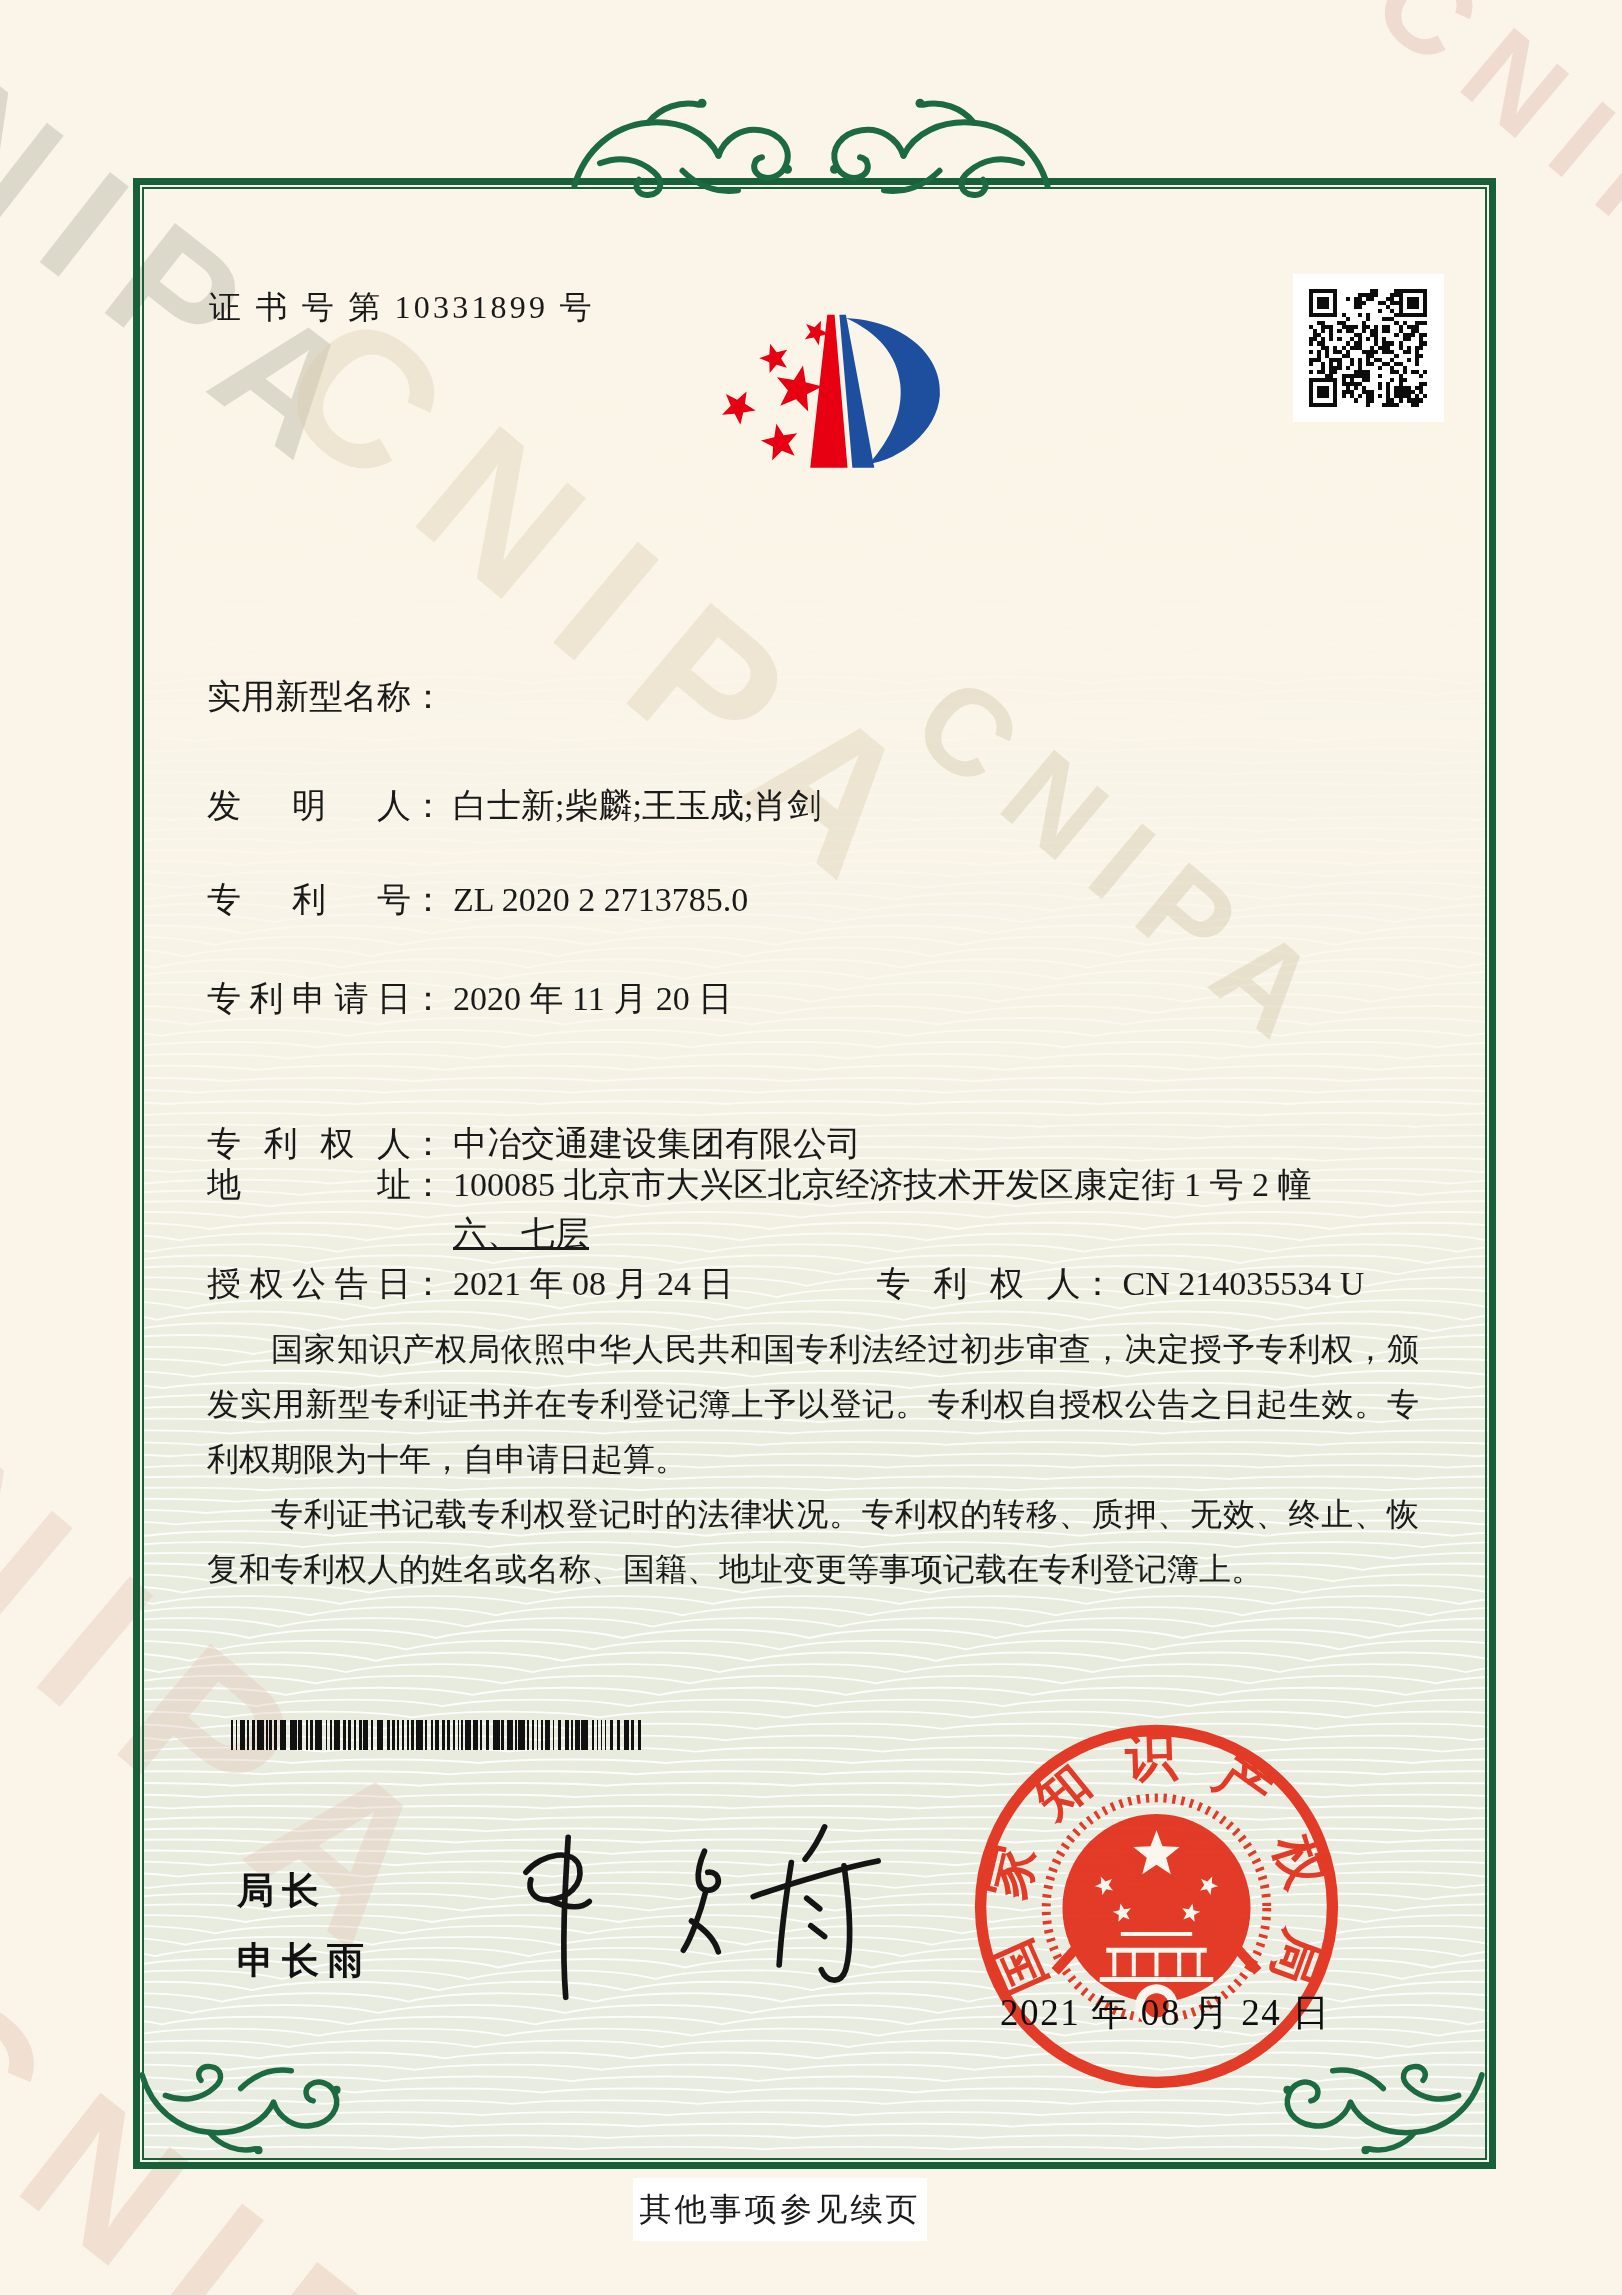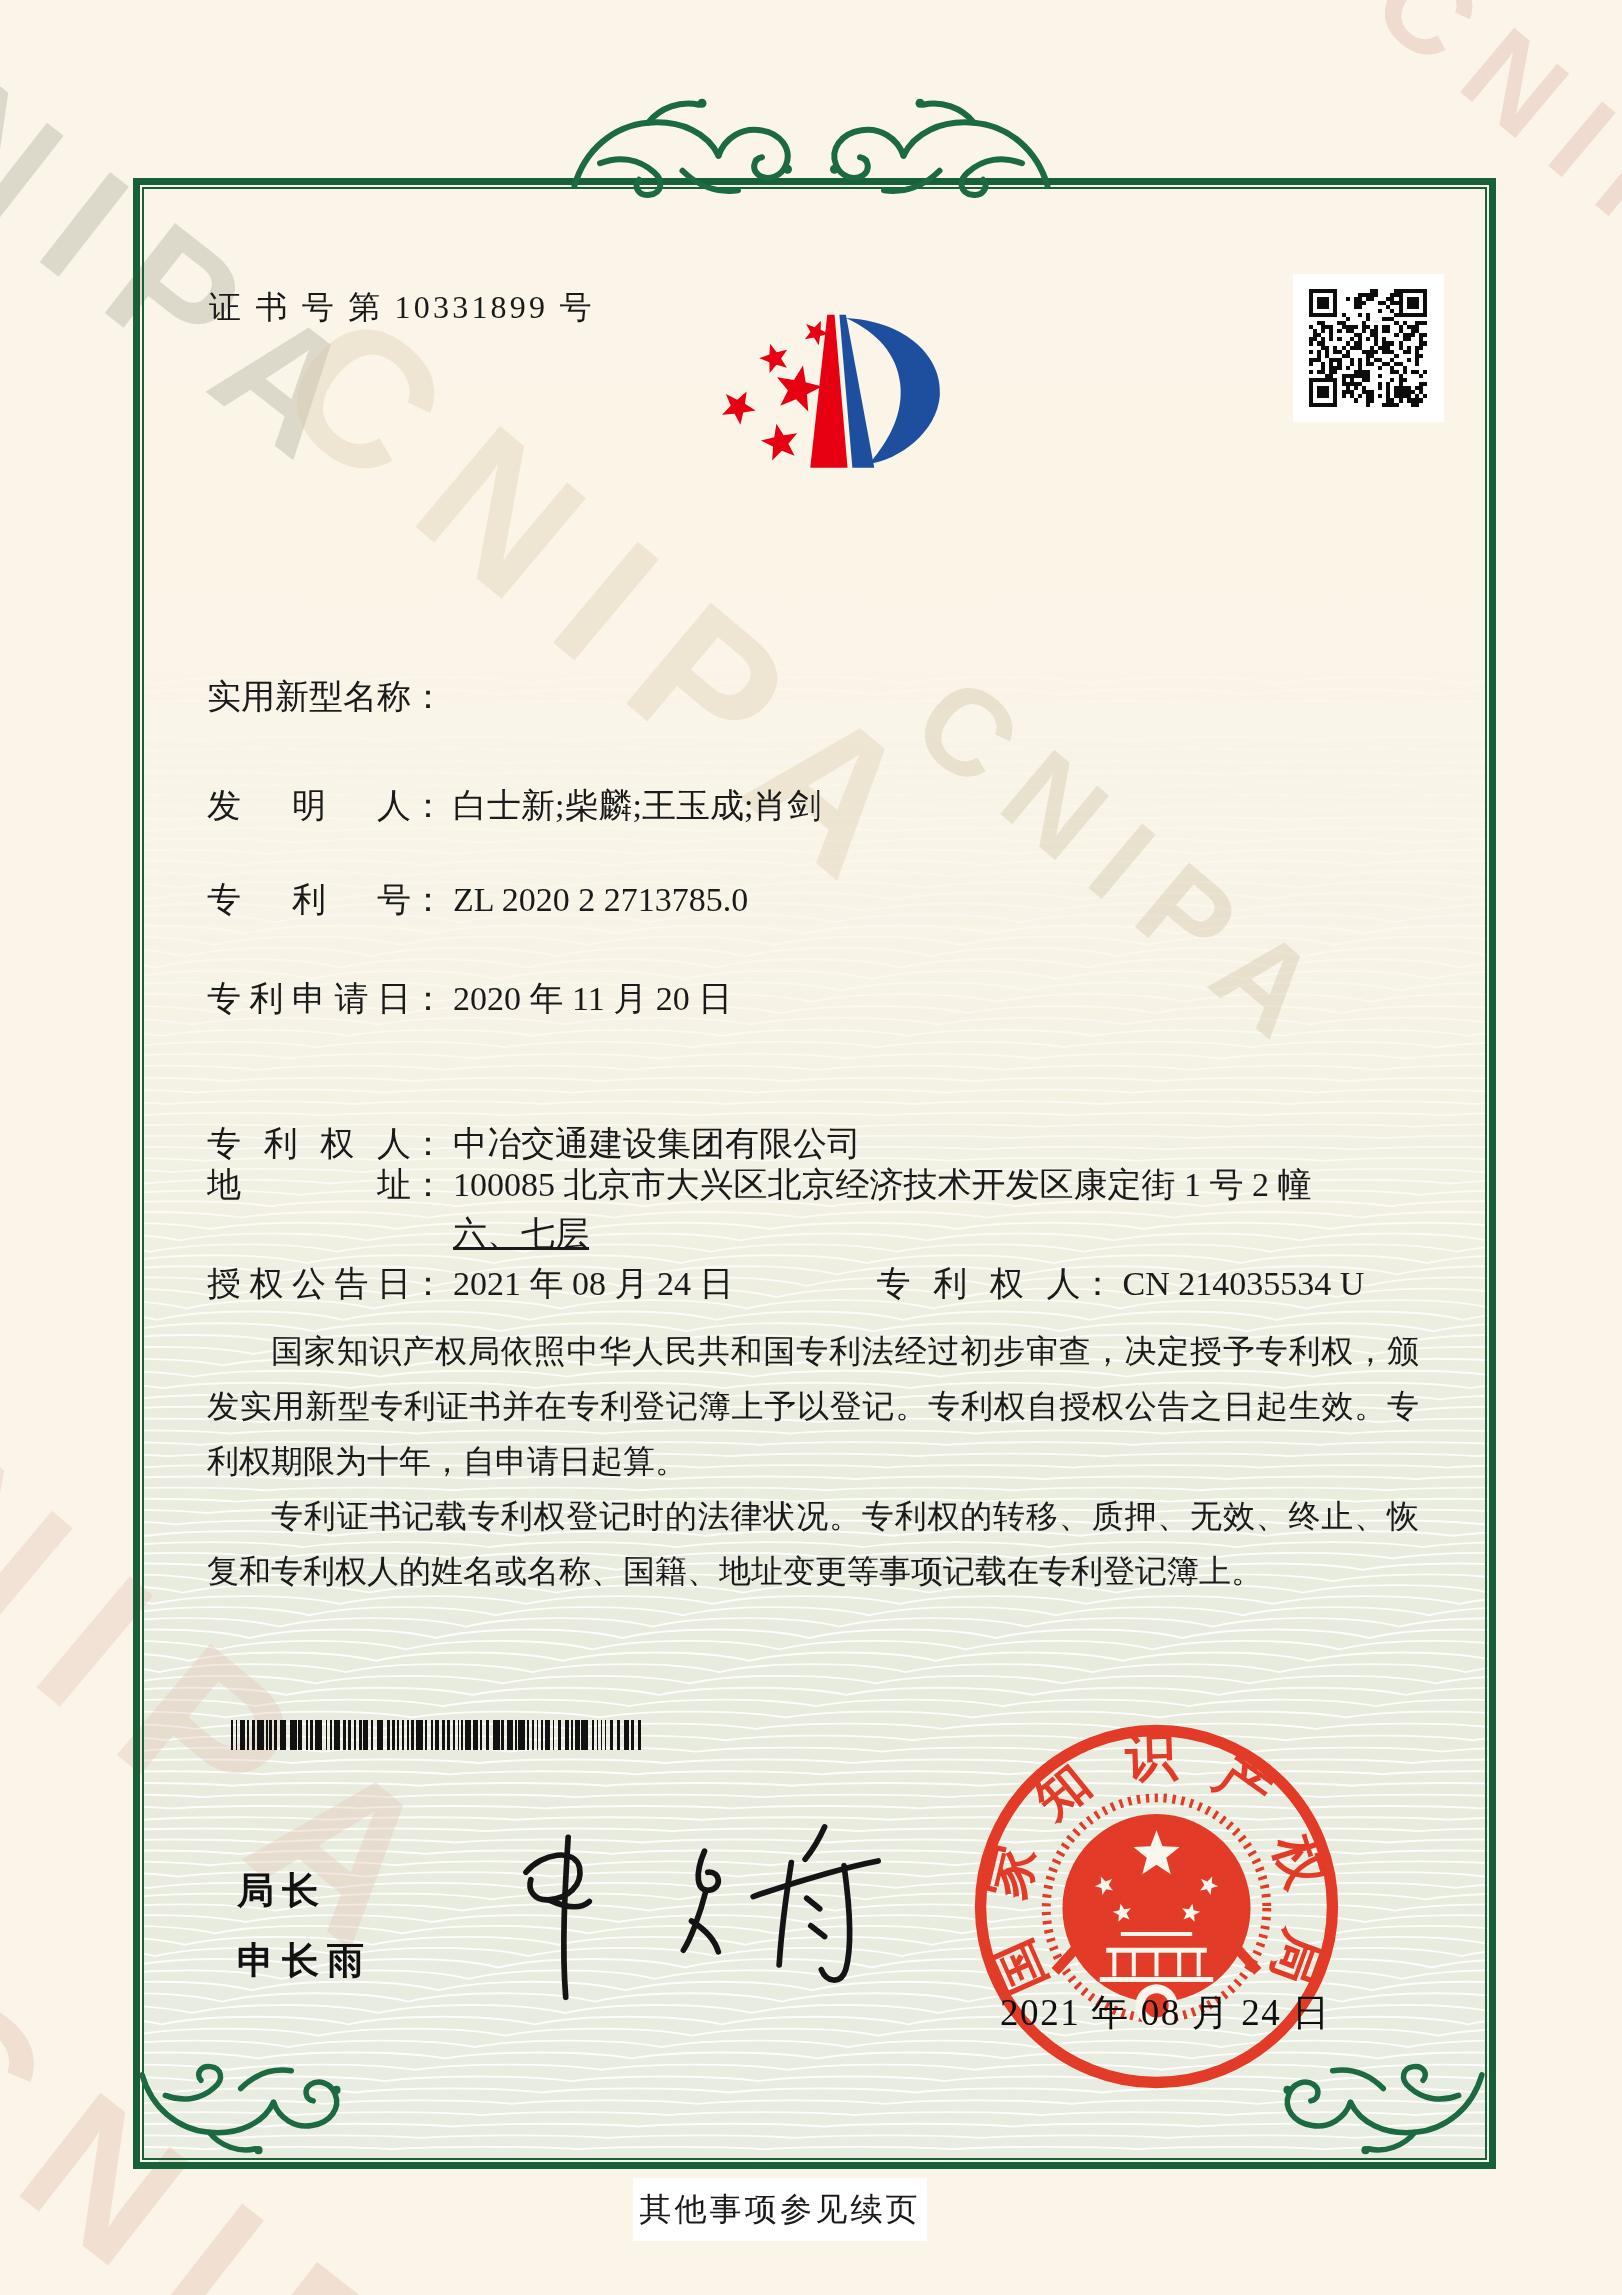--- a/index.html
+++ b/index.html
@@ -59,21 +59,21 @@
   .lbl{display:inline-block; width:204px; text-align:justify; text-align-last:justify; flex:0 0 auto;}
   .colon{flex:0 0 auto; margin-right:8px;}
   .val{flex:0 1 auto;}
   .val .l2{display:block;text-decoration:underline;}
   .pair2{margin-left:143px; display:flex;}
   
   .body{
     position:absolute; left:207px; top:1324px; width:1212px; z-index:3;
     font-size:32px; line-height:55px; text-align:justify;
   }
-  .body p{margin:0; text-indent:2em;}
+  .body p{margin:0; text-indent:2em;font-family:Liberation Mono, monospace;}
   
   .barcode{position:absolute; left:231px; top:1720px; width:419px; height:30px; z-index:3; font-size:0;}
   .barcode i{display:inline-block; height:30px; background:#111; vertical-align:top;}
   .barcode s{display:inline-block; height:30px; vertical-align:top;}
   .director{
     position:absolute; left:237px; z-index:3;
     font-family:"Liberation Sans","DejaVu Sans",sans-serif;
     font-size:37px; font-weight:600; letter-spacing:8px; color:#111;
   }
   .sig{position:absolute; left:487px; top:1809px; z-index:4;}

